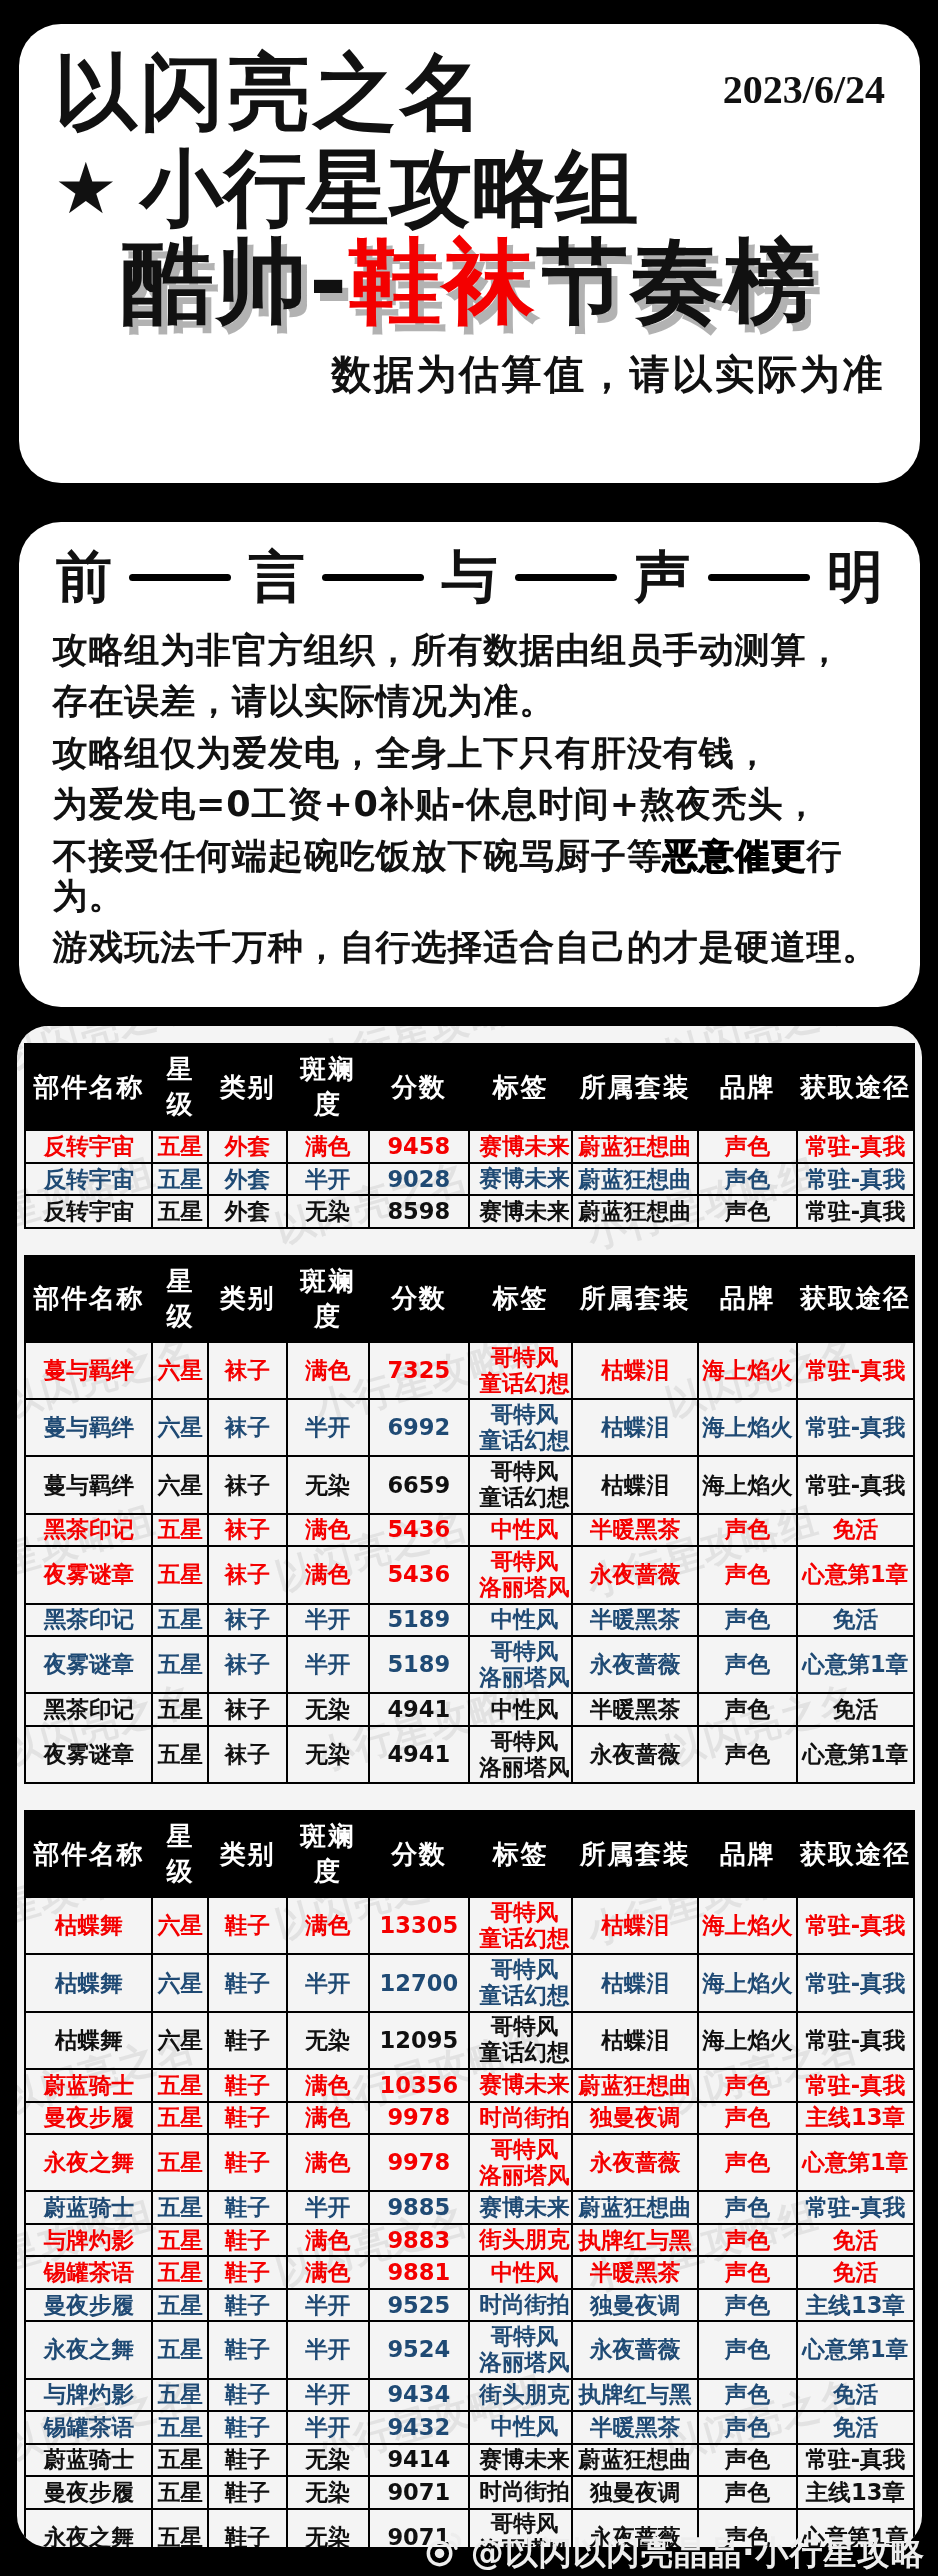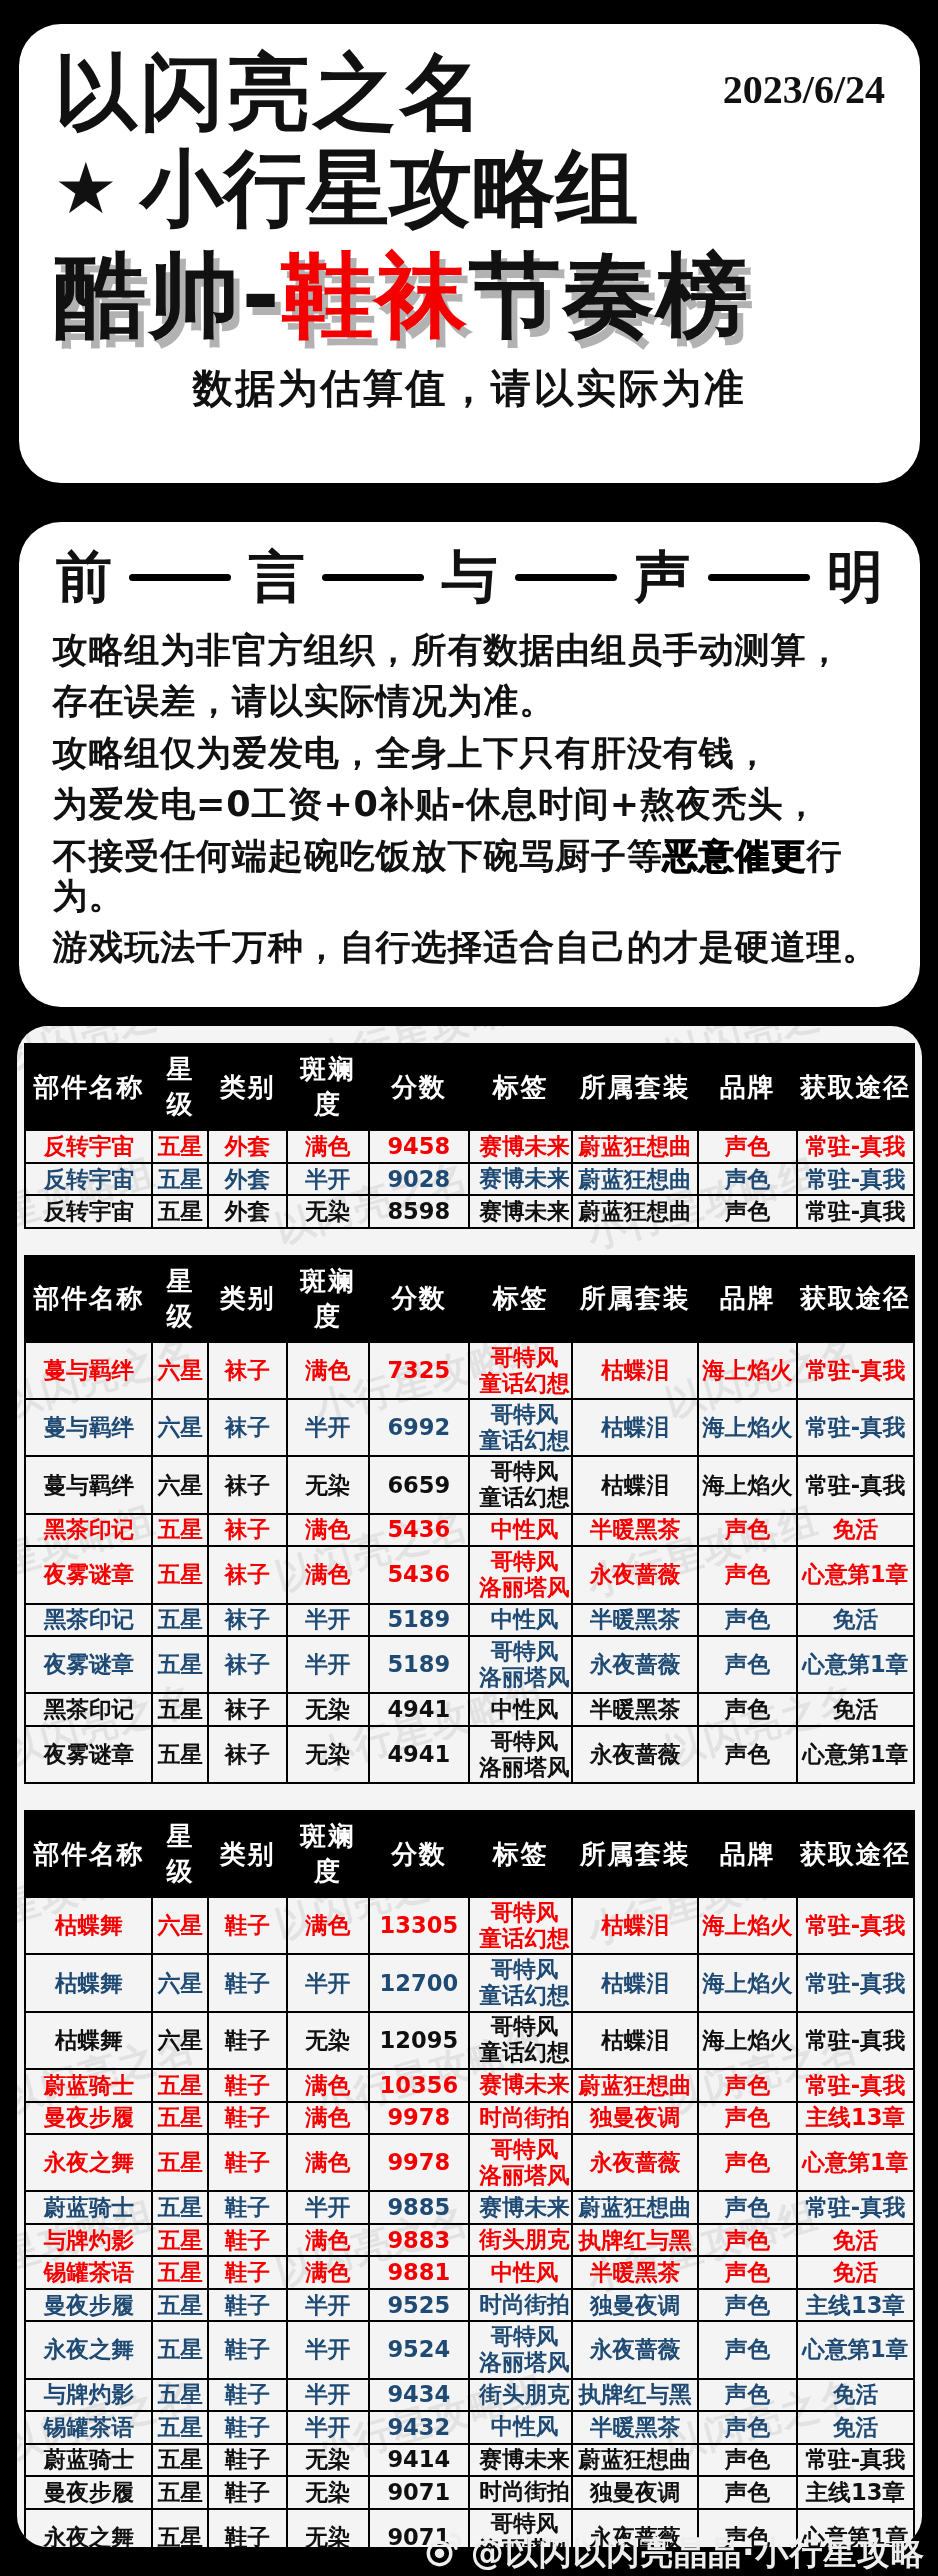--- a/index.html
+++ b/index.html
@@ -6,24 +6,24 @@
   body{width:939px;height:2576px;position:relative;overflow:hidden;
        font-family:"DejaVu Sans","Liberation Sans",sans-serif;color:#111;}
   .box{position:absolute;left:19px;right:19px;background:#fff;border-radius:42px;box-sizing:border-box;}
   
   .box1{top:24px;height:459px;padding:22.6px 35px 0;}
   .title-row{display:flex;justify-content:space-between;align-items:flex-start;}
   .game-title{font-size:83px;font-weight:900;margin:0;letter-spacing:3.5px;line-height:1.1;}
   .date{font-family:"Liberation Serif","DejaVu Serif",serif;font-size:40px;font-weight:700;margin-top:19px;}
   .team-row{display:flex;align-items:center;gap:22.6px;font-size:83px;font-weight:900;margin-top:5.2px;line-height:1.1;}
   .star-glyph{font-size:71px;}
-  .banner{margin-top:14px;text-align:left;font-size:92px;font-weight:900;line-height:1.05;
+  .banner{text-align:center;font-size:92px;font-weight:900;line-height:1.05;
           text-shadow:6px 7.8px 0 rgba(0,0,0,0.30);letter-spacing:1.7px;white-space:nowrap;}
   .banner .hl{color:var(--full,#f40000);}
-  .disclaimer{text-align:center;font-size:40px;font-weight:800;margin-top:15.6px;letter-spacing:2.6px;}
+  .disclaimer{text-align:right;font-size:40px;font-weight:800;margin-top:15.6px;letter-spacing:2.6px;}
   
   .box2{top:522px;height:485px;padding:14px 30px 0;}
   #preface-title{display:flex;align-items:center;font-size:56px;font-weight:900;margin:3.5px 7px 14px;}
   .dashline{flex:1;height:7.8px;background:#000;margin:0 17.4px;border-radius:3.5px;}
   .pline{font-size:35px;font-weight:700;margin:11.3px 3.5px;line-height:1.15;letter-spacing:0.9px;}
   .pline .em{font-weight:900;-webkit-text-stroke:1.2px #000;}
   
   .panel{position:absolute;left:17.4px;right:17.4px;top:1026px;height:1521px;background:#f4f4f4;
          border-radius:31px;overflow:hidden;}
   .wm{position:absolute;inset:0;z-index:0;}

